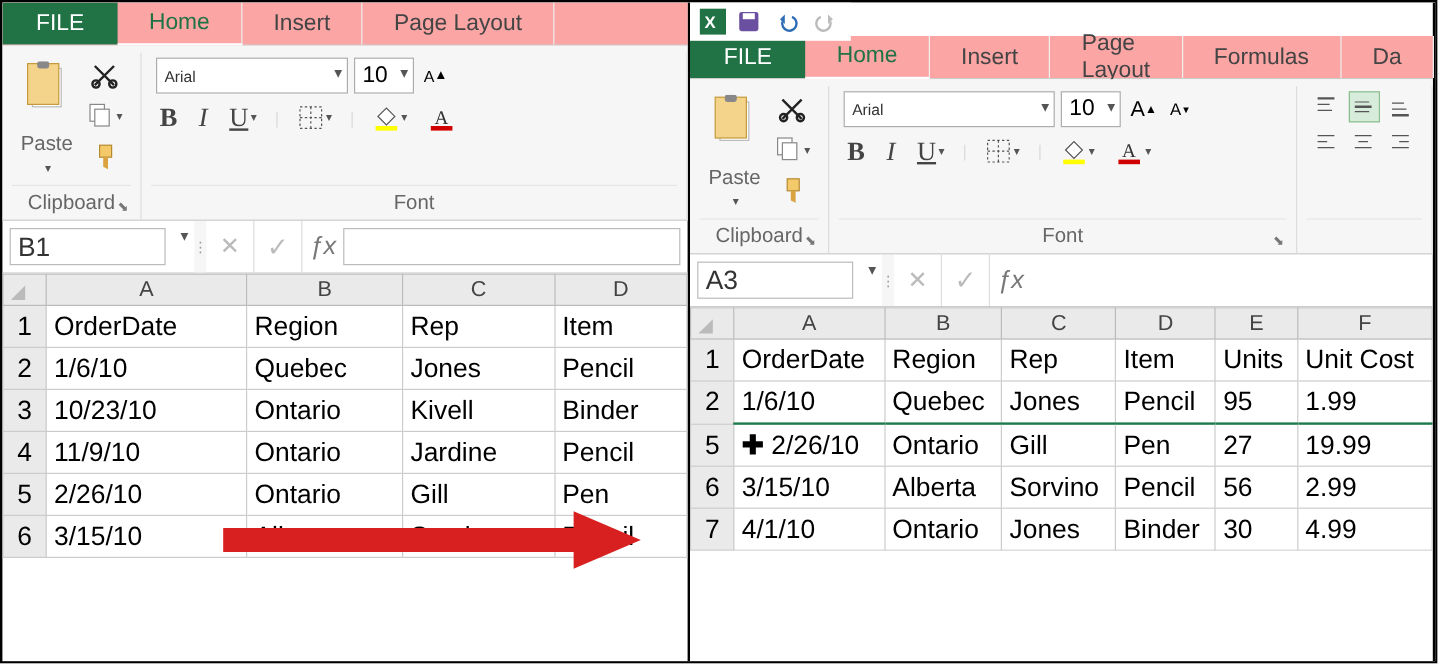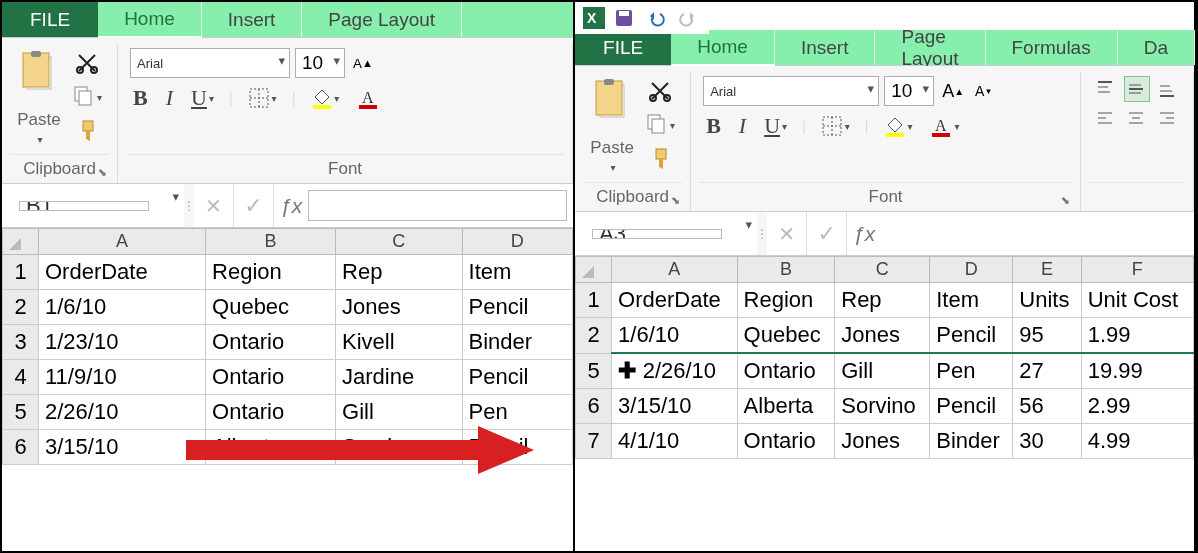--- a/index.html
+++ b/index.html
@@ -5,21 +5,21 @@
   * { box-sizing: border-box; margin: 0; padding: 0; }
   body { font-family: "Segoe UI", Arial, sans-serif; background:#fff; font-size:14px; }
   .frame { width:1198px; height:553px; border:2px solid #000; position:relative; overflow:hidden; display:flex; }
   .pane { position:relative; border-right:2px solid #000; }
   .pane.left { width:48%; }
   .pane.right { width:52%; }
   
   .qat { position:absolute; top:0; right:0; display:flex; gap:6px; padding:3px 8px; background:#fff; align-items:center;}
   .qat svg { display:block; }
   
-  .tabs { display:flex; align-items:stretch; height:36px; background:#86efac; border-bottom:1px solid #ccc; }
+  .tabs { display:flex; align-items:stretch; height:36px; background:#fca5a5; border-bottom:1px solid #ccc; }
   .file-tab { background:#217346; color:#fff; padding:0 28px; display:flex; align-items:center; font-size:19px;}
   .tab { padding:0 26px; display:flex; align-items:center; font-size:19px; color:#444; border-right:1px solid #eee; }
   .tab.active { color:#217346; font-weight:400; border-bottom:2px solid #fff; margin-bottom:-1px;}
   
   .ribbon { display:flex; background:#f6f6f6; border-bottom:1px solid #ccc; padding:6px 0 0 0; position:relative;}
   .group { padding:0 8px; border-right:1px solid #ddd; display:flex; flex-direction:column; }
   .group-body { flex:1; display:flex; gap:4px; padding:4px 4px 8px 4px; }
   .group-label { text-align:center; font-size:17px; color:#666; padding:4px 0; border-top:1px solid #e5e5e5; position:relative;}
   .launcher { position:absolute; right:2px; bottom:4px; font-size:11px; color:#777;}
   .col { display:flex; flex-direction:column; gap:4px; }
@@ -30,21 +30,21 @@
   .font-name.small { width:176px; }
   .font-size { width:50px; height:30px; border:1px solid #adadad; background:#fff; font-size:19px; padding:2px 14px 2px 6px;}
   .sel-wrap { position:relative; display:inline-block;}
   .sel-wrap::after { content:"▾"; position:absolute; right:5px; top:5px; font-size:13px; color:#555; pointer-events:none;}
   .fmt-b { font-family:"Times New Roman",serif; font-weight:bold; font-size:22px; color:#444;}
   .fmt-i { font-family:"Times New Roman",serif; font-style:italic; font-size:22px; color:#444;}
   .fmt-u { font-family:"Times New Roman",serif; text-decoration:underline; font-size:22px; color:#444;}
   .paste-label { font-size:17px; color:#666; text-align:center; margin-top:2px;}
   
   .nfrow { display:flex; border-bottom:1px solid #ccc; height:44px; align-items:stretch;}
-  .namebox { width:130px; border:1px solid #bbb; margin:17px; font-size:22px; padding:4px 6px; color:#333; background:#fff; }
+  .namebox { width:130px; border:1px solid #bbb; margin:6px; font-size:22px; padding:4px 6px; color:#333; background:#fff; }
   .sep-dots { width:10px; display:flex; flex-direction:column; justify-content:center; gap:3px; background:#f6f6f6; align-items:center;}
   .sep-dots span {font-size:12px; color:#999; line-height:4px;}
   .fx-btn { width:40px; display:flex; align-items:center; justify-content:center; font-size:20px; color:#666; border-right:1px solid #ddd;}
   .fx-btn.cancel { color:#bbb; font-size:20px;}
   .fx-btn.confirm { color:#bbb; font-size:22px;}
   .fx-lbl { font-style:italic; color:#777; font-size:21px; display:flex; align-items:center; padding:0 6px;}
   .formula-bar { flex:1; border:1px solid #bbb; margin:6px 6px 6px 0; padding:4px 8px; font-size:22px; color:#333; background:#fff;}
   
   .gridwrap { overflow:hidden; position:relative; }
   table.grid { border-collapse:collapse; width:100%; font-size:22px; color:#000;}
@@ -204,21 +204,21 @@
         </tr>
         <tr>
               <td class="rowhead">2</td>
               <td class="num">1/6/10</td>
               <td>Quebec</td>
               <td>Jones</td>
               <td>Pencil</td>
             </tr>
         <tr>
               <td class="rowhead">3</td>
-              <td class="num">1/23/10</td>
+              <td class="num">10/23/10</td>
               <td>Ontario</td>
               <td>Kivell</td>
               <td>Binder</td>
             </tr>
         <tr>
               <td class="rowhead">4</td>
               <td class="num">11/9/10</td>
               <td>Ontario</td>
               <td>Jardine</td>
               <td>Pencil</td>

